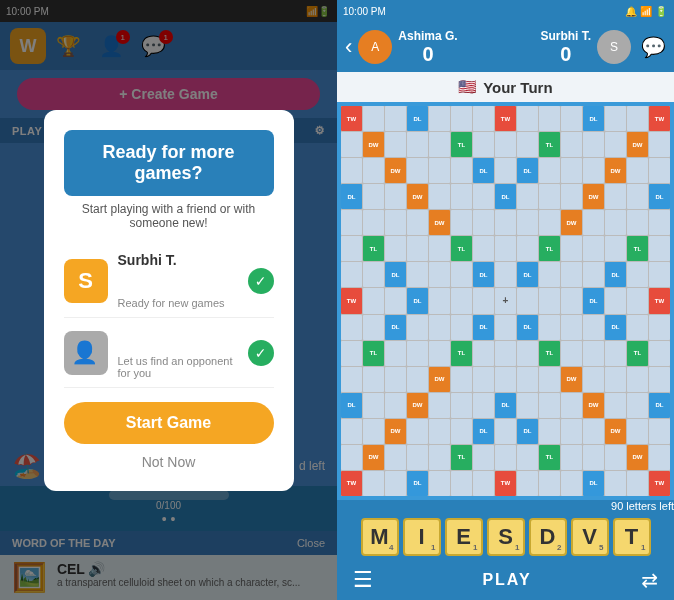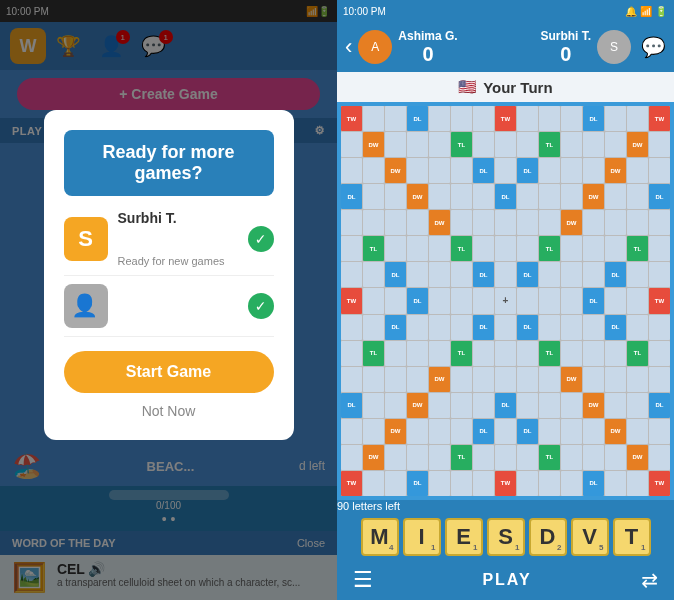--- a/index.html
+++ b/index.html
@@ -360,21 +360,21 @@
 
     .rack-tile .tile-num {
       position: absolute;
       bottom: 2px; right: 3px;
       font-size: 8px;
       color: #666;
     }
 
     .letters-left {
       background: #2980b9;
-      text-align: left;
+      text-align: right;
       color: white;
       font-size: 11px;
       padding-bottom: 2px;
     }
 
     .game-bottom {
       background: #2980b9;
       height: 40px;
       display: flex;
       align-items: center;
@@ -426,37 +426,39 @@
   <button class="create-game-btn">+ Create Game</button>
 
   <div class="section-header">
     <span>PLAY SOMEONE NEW</span>
     <span>⚙</span>
   </div>
 
   <div class="modal-overlay">
     <div class="modal">
       <div class="modal-title">Ready for more games?</div>
+      <div class="modal-subtitle">Start playing with a friend or with someone new!</div>
 
       
       <div class="modal-option">
         <div class="option-avatar">
           <span>S</span>
         </div>
         <div class="option-text">
           <div class="option-name">Surbhi T.</div>
           <div class="option-desc">Ready for new games</div>
         </div>
         <div class="check-icon">✓</div>
       </div>
 
       
       <div class="modal-option">
         <div class="option-avatar-smart">👤</div>
         <div class="option-text">
+          <div class="option-desc">Let us find an opponent for you</div>
         </div>
         <div class="check-icon">✓</div>
       </div>
 
       <button class="start-game-btn">Start Game</button>
       <button class="not-now-btn">Not Now</button>
     </div>
   </div>
 
   <div class="bottom-section">

